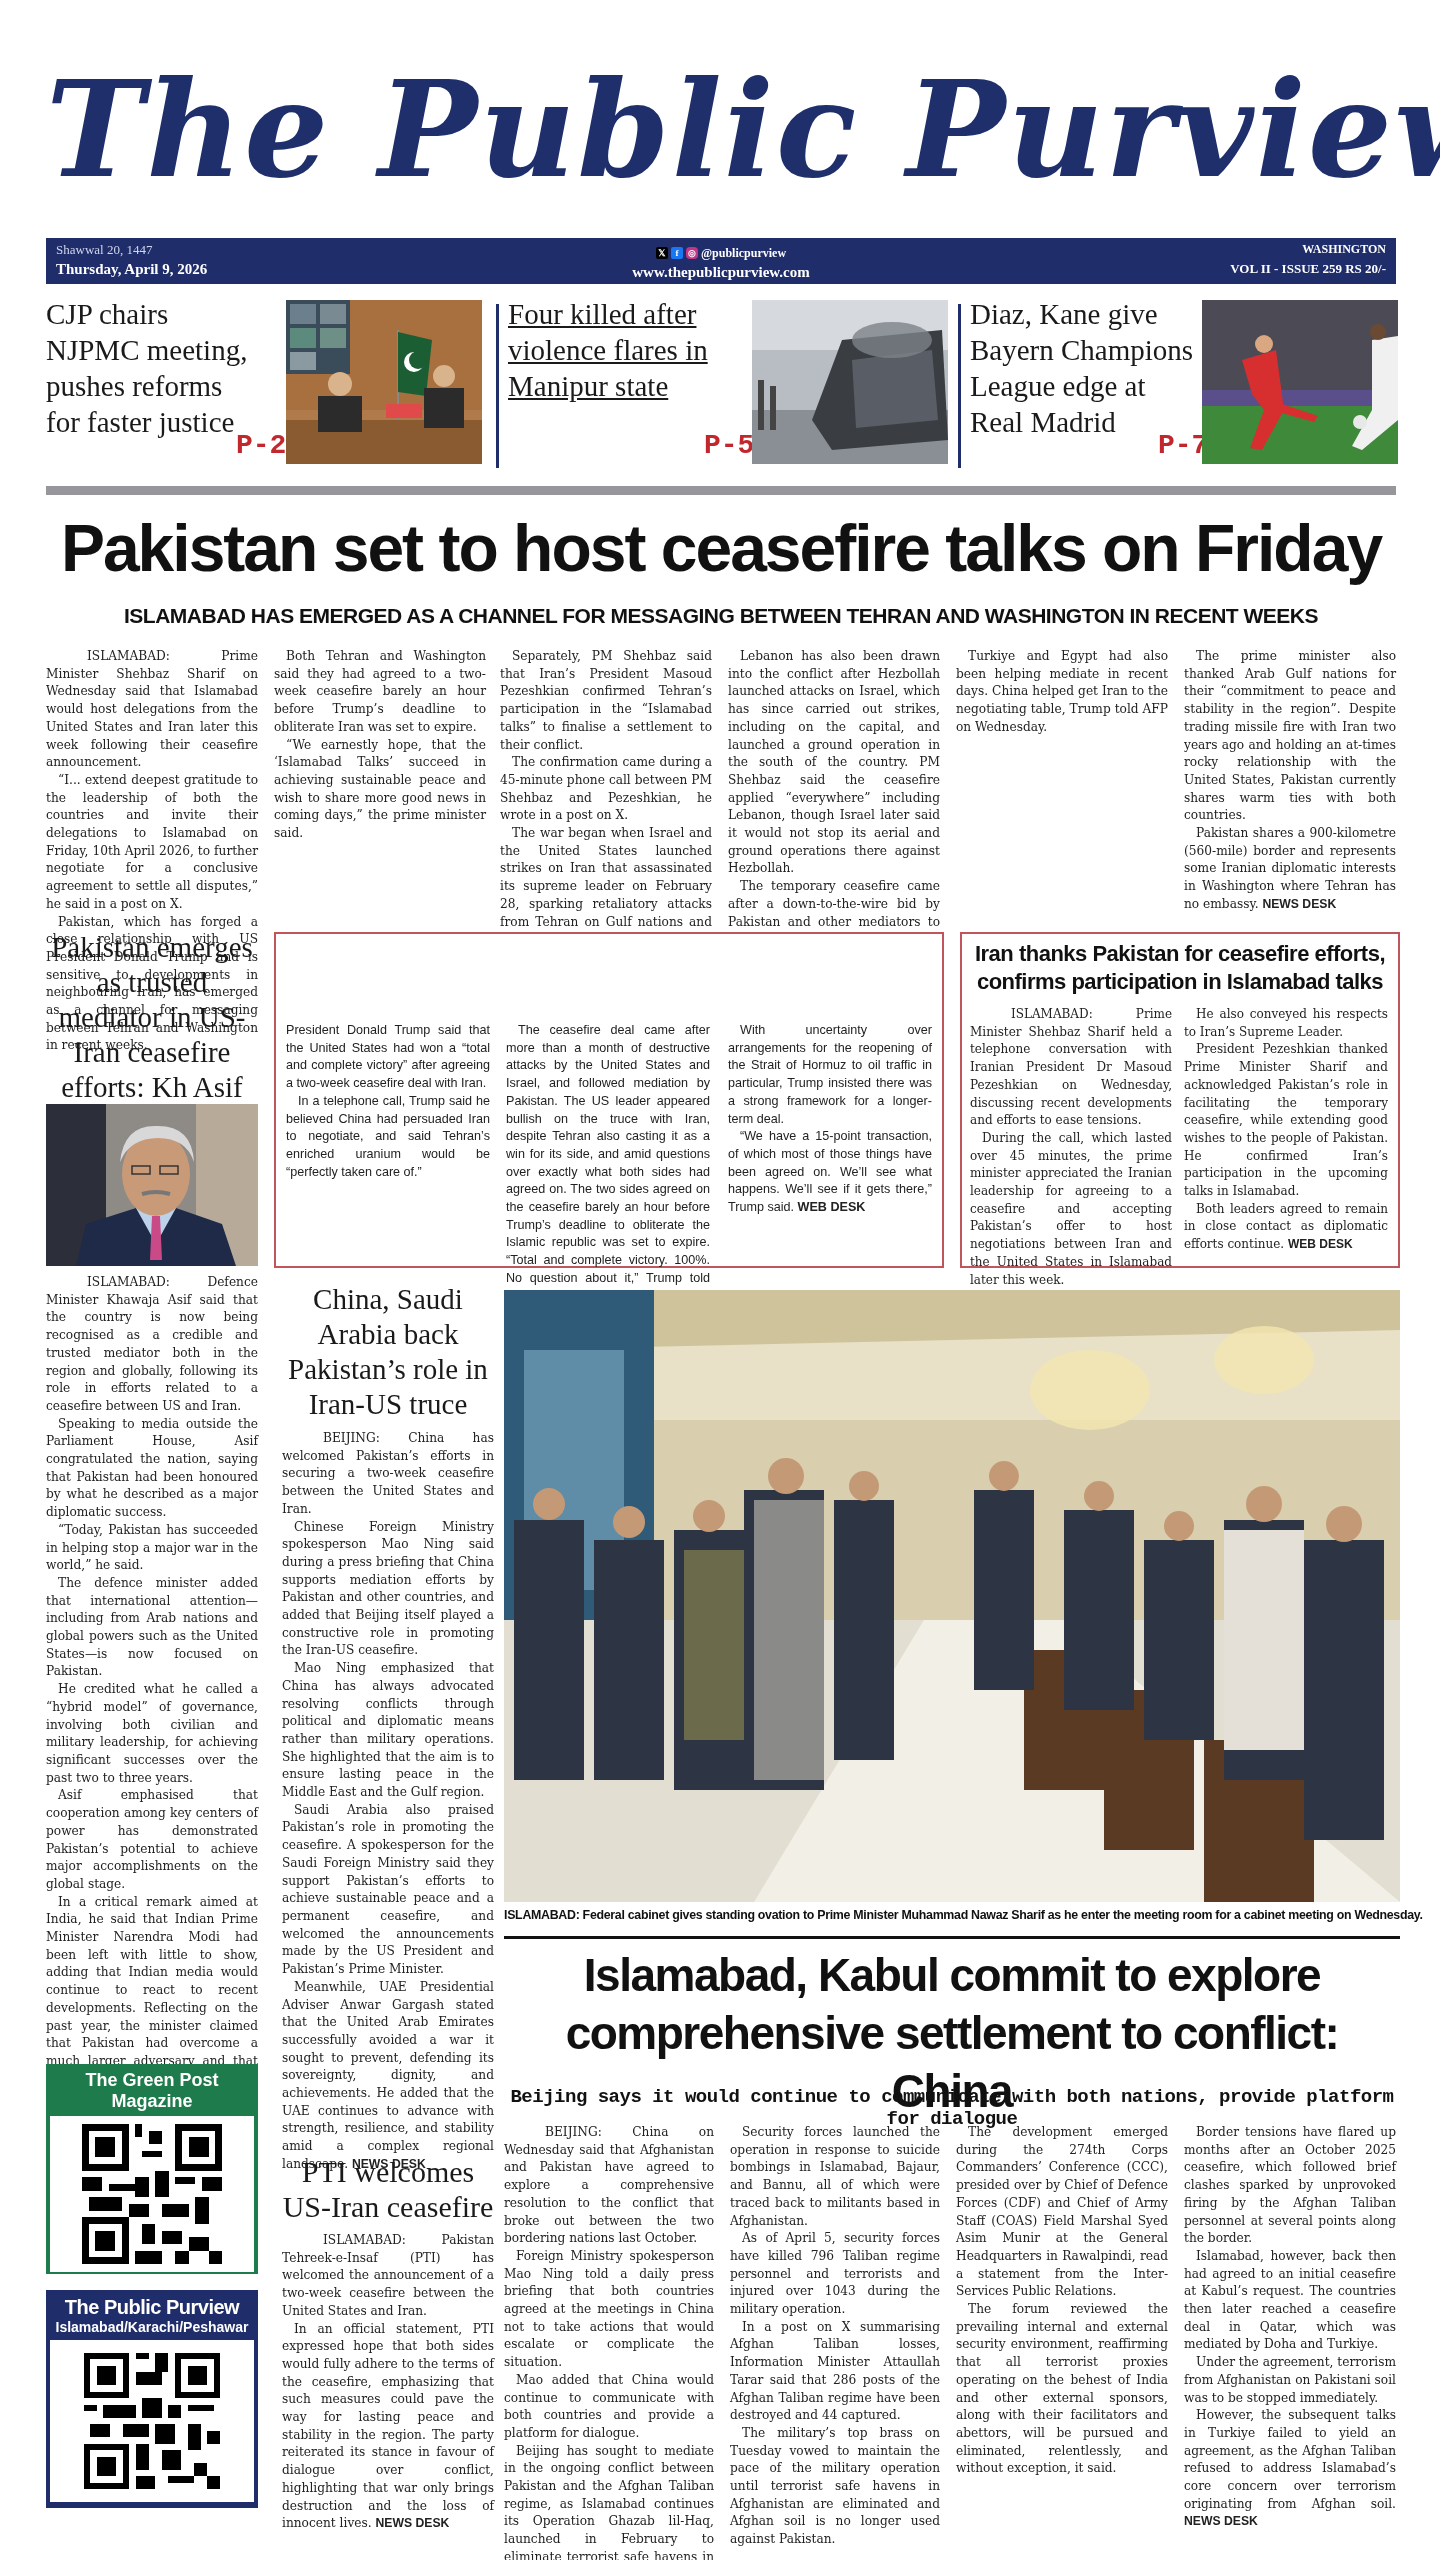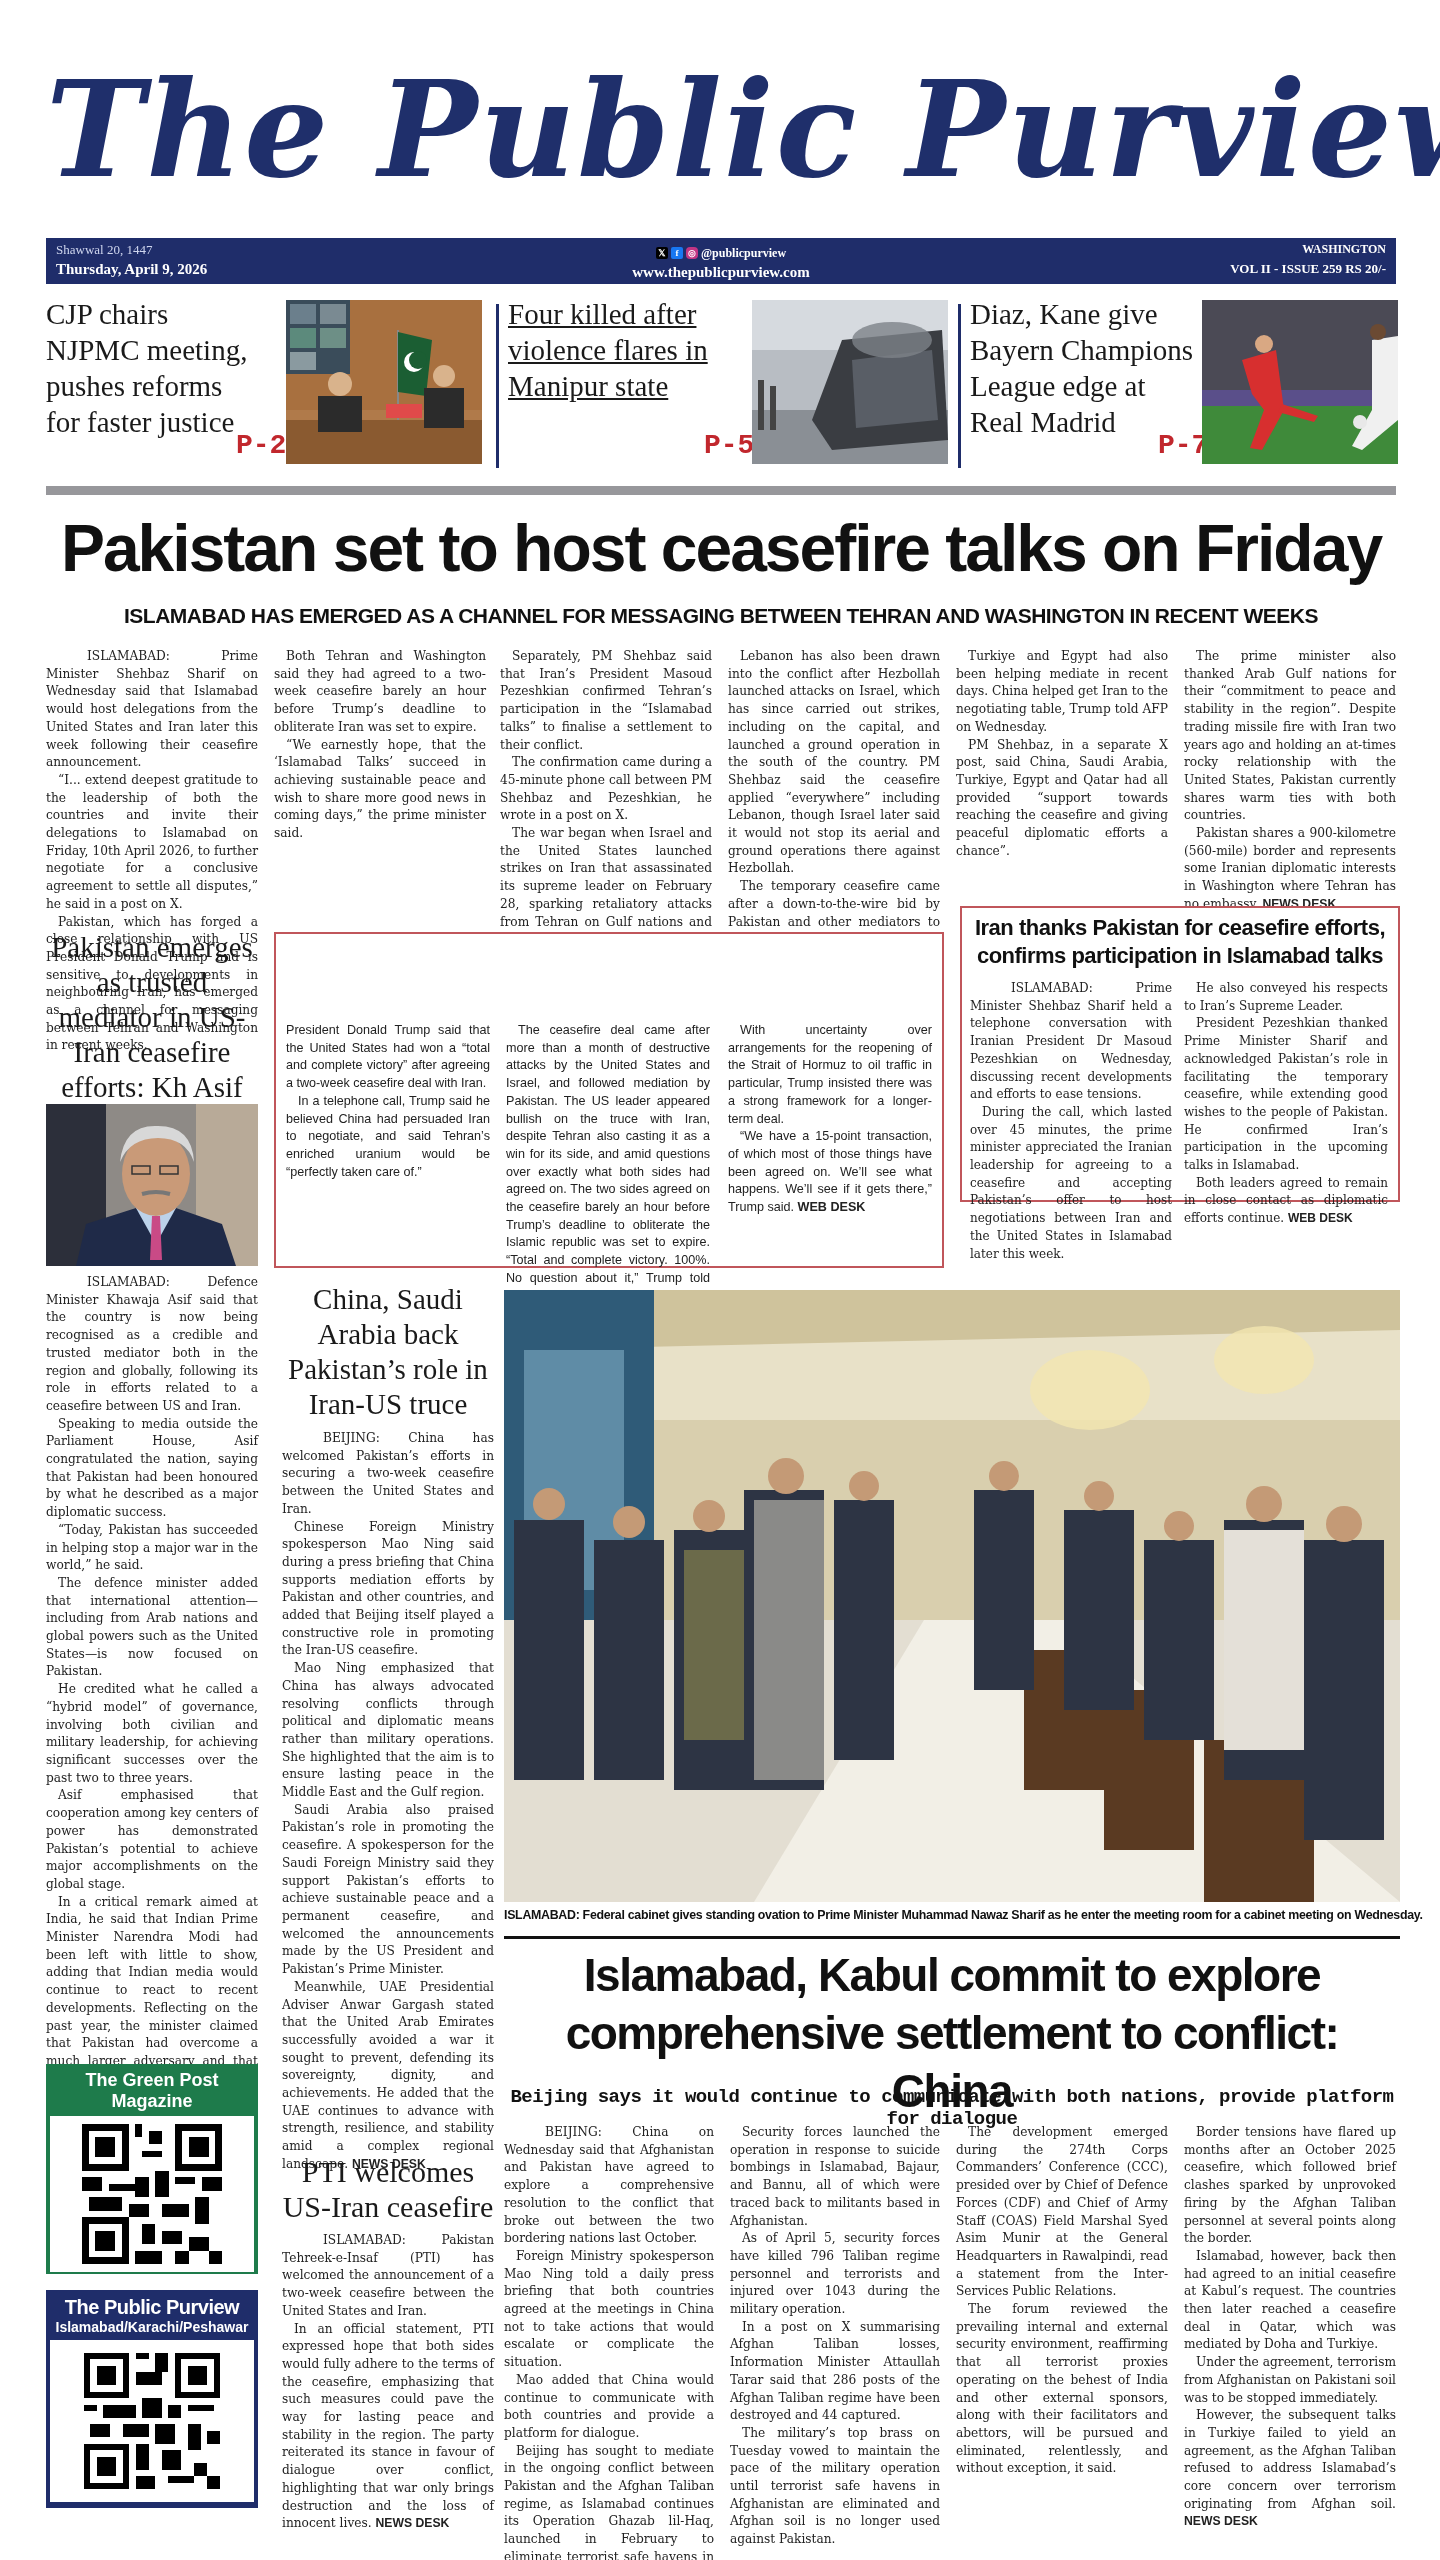--- a/index.html
+++ b/index.html
@@ -170,21 +170,20 @@
   <p>Separately, PM Shehbaz said that Iran’s President Masoud Pezeshkian confirmed Tehran’s participation in the “Islamabad talks” to finalise a settlement to their conflict.</p>
   <p>The confirmation came during a 45-minute phone call between PM Shehbaz and Pezeshkian, he wrote in a post on X.</p>
   <p>The war began when Israel and the United States launched strikes on Iran that assassinated its supreme leader on February 28, sparking retaliatory attacks from Tehran on Gulf nations and Israel.</p>
 </div>
 <div class="col" style="left:728px; top:648px; width:212px;">
   <p>Lebanon has also been drawn into the conflict after Hezbollah launched attacks on Israel, which has since carried out strikes, including on the capital, and launched a ground operation in the south of the country. PM Shehbaz said the ceasefire applied “everywhere” including Lebanon, though Israel later said it would not stop its aerial and ground operations there against Hezbollah.</p>
   <p>The temporary ceasefire came after a down-to-the-wire bid by Pakistan and other mediators to avert Trump’s threat to destroy all power plants and bridges across Iran, a move that legal experts said could constitute a war crime.</p>
 </div>
 <div class="col" style="left:956px; top:648px; width:212px;">
   <p>Turkiye and Egypt had also been helping mediate in recent days. China helped get Iran to the negotiating table, Trump told AFP on Wednesday.</p>
-  <p>PM Shehbaz, in a separate X post, said China, Saudi Arabia, Turkiye, Egypt and Qatar had all provided “support towards reaching the ceasefire and giving peaceful diplomatic efforts a chance”.</p>
 </div>
 <div class="col" style="left:1184px; top:648px; width:212px;">
   <p>The prime minister also thanked Arab Gulf nations for their “commitment to peace and stability in the region”. Despite trading missile fire with Iran two years ago and holding an at-times rocky relationship with the United States, Pakistan currently shares warm ties with both countries.</p>
   <p><span>Pakistan shares a 900-kilometre (560-mile) border and represents some Iranian diplomatic interests in Washington where Tehran has no embassy.</span> <span class="sig">NEWS DESK</span></p>
 </div>
 
 <div class="side-head" style="left:46px; top:930px; width:212px;">Pakistan emerges as trusted mediator in US-Iran ceasefire efforts: Kh Asif</div>
 <div class="photo" style="left:46px; top:1104px; width:212px; height:162px;">
   <svg width="212" height="162" viewBox="0 0 212 162" preserveAspectRatio="none">
     <rect width="212" height="162" fill="#8e8a86"></rect>
@@ -217,21 +216,21 @@
   </div>
   <div class="col" style="left:230px; top:88px; width:204px; font-family:'Liberation Sans', sans-serif; font-size:12.6px; line-height:17.7px;">
     <p>The ceasefire deal came after more than a month of destructive attacks by the United States and Israel, and followed mediation by Pakistan. The US leader appeared bullish on the truce with Iran, despite Tehran also casting it as a win for its side, and amid questions over exactly what both sides had agreed on. The two sides agreed on the ceasefire barely an hour before Trump’s deadline to obliterate the Islamic republic was set to expire. “Total and complete victory. 100%. No question about it,” Trump told AFP in the brief call when asked if he was claiming victory with the ceasefire.</p>
   </div>
   <div class="col" style="left:452px; top:88px; width:204px; font-family:'Liberation Sans', sans-serif; font-size:12.6px; line-height:17.7px;">
     <p>With uncertainty over arrangements for the reopening of the Strait of Hormuz to oil traffic in particular, Trump insisted there was a strong framework for a longer-term deal.</p>
     <p><span>“We have a 15-point transaction, of which most of those things have been agreed on. We’ll see what happens. We’ll see if it gets there,” Trump said.</span> <span class="sig">WEB DESK</span></p>
   </div>
 </div>
 
-<div class="box" style="left:960px; top:906px; width:440px; height:296px;">
+<div class="box" style="left:960px; top:932px; width:440px; height:336px;">
   <div class="box-head" style="top:6px; font-size:22px; line-height:28px; padding:0 10px;">Iran thanks Pakistan for ceasefire efforts, confirms participation in Islamabad talks</div>
   <div class="col" style="left:8px; top:72px; width:202px; font-size:12px;">
     <p class="first"><span class="dateline">ISLAMABAD:</span> <span>Prime Minister Shehbaz Sharif held a telephone conversation with Iranian President Dr Masoud Pezeshkian on Wednesday, discussing recent developments and efforts to ease tensions.</span></p>
     <p>During the call, which lasted over 45 minutes, the prime minister appreciated the Iranian leadership for agreeing to a ceasefire and accepting Pakistan’s offer to host negotiations between Iran and the United States in Islamabad later this week.</p>
   </div>
   <div class="col" style="left:222px; top:72px; width:204px; font-size:12px;">
     <p>He also conveyed his respects to Iran’s Supreme Leader.</p>
     <p>President Pezeshkian thanked Prime Minister Sharif and acknowledged Pakistan’s role in facilitating the temporary ceasefire, while extending good wishes to the people of Pakistan. He confirmed Iran’s participation in the upcoming talks in Islamabad.</p>
     <p><span>Both leaders agreed to remain in close contact as diplomatic efforts continue.</span> <span class="sig">WEB DESK</span></p>
   </div>

